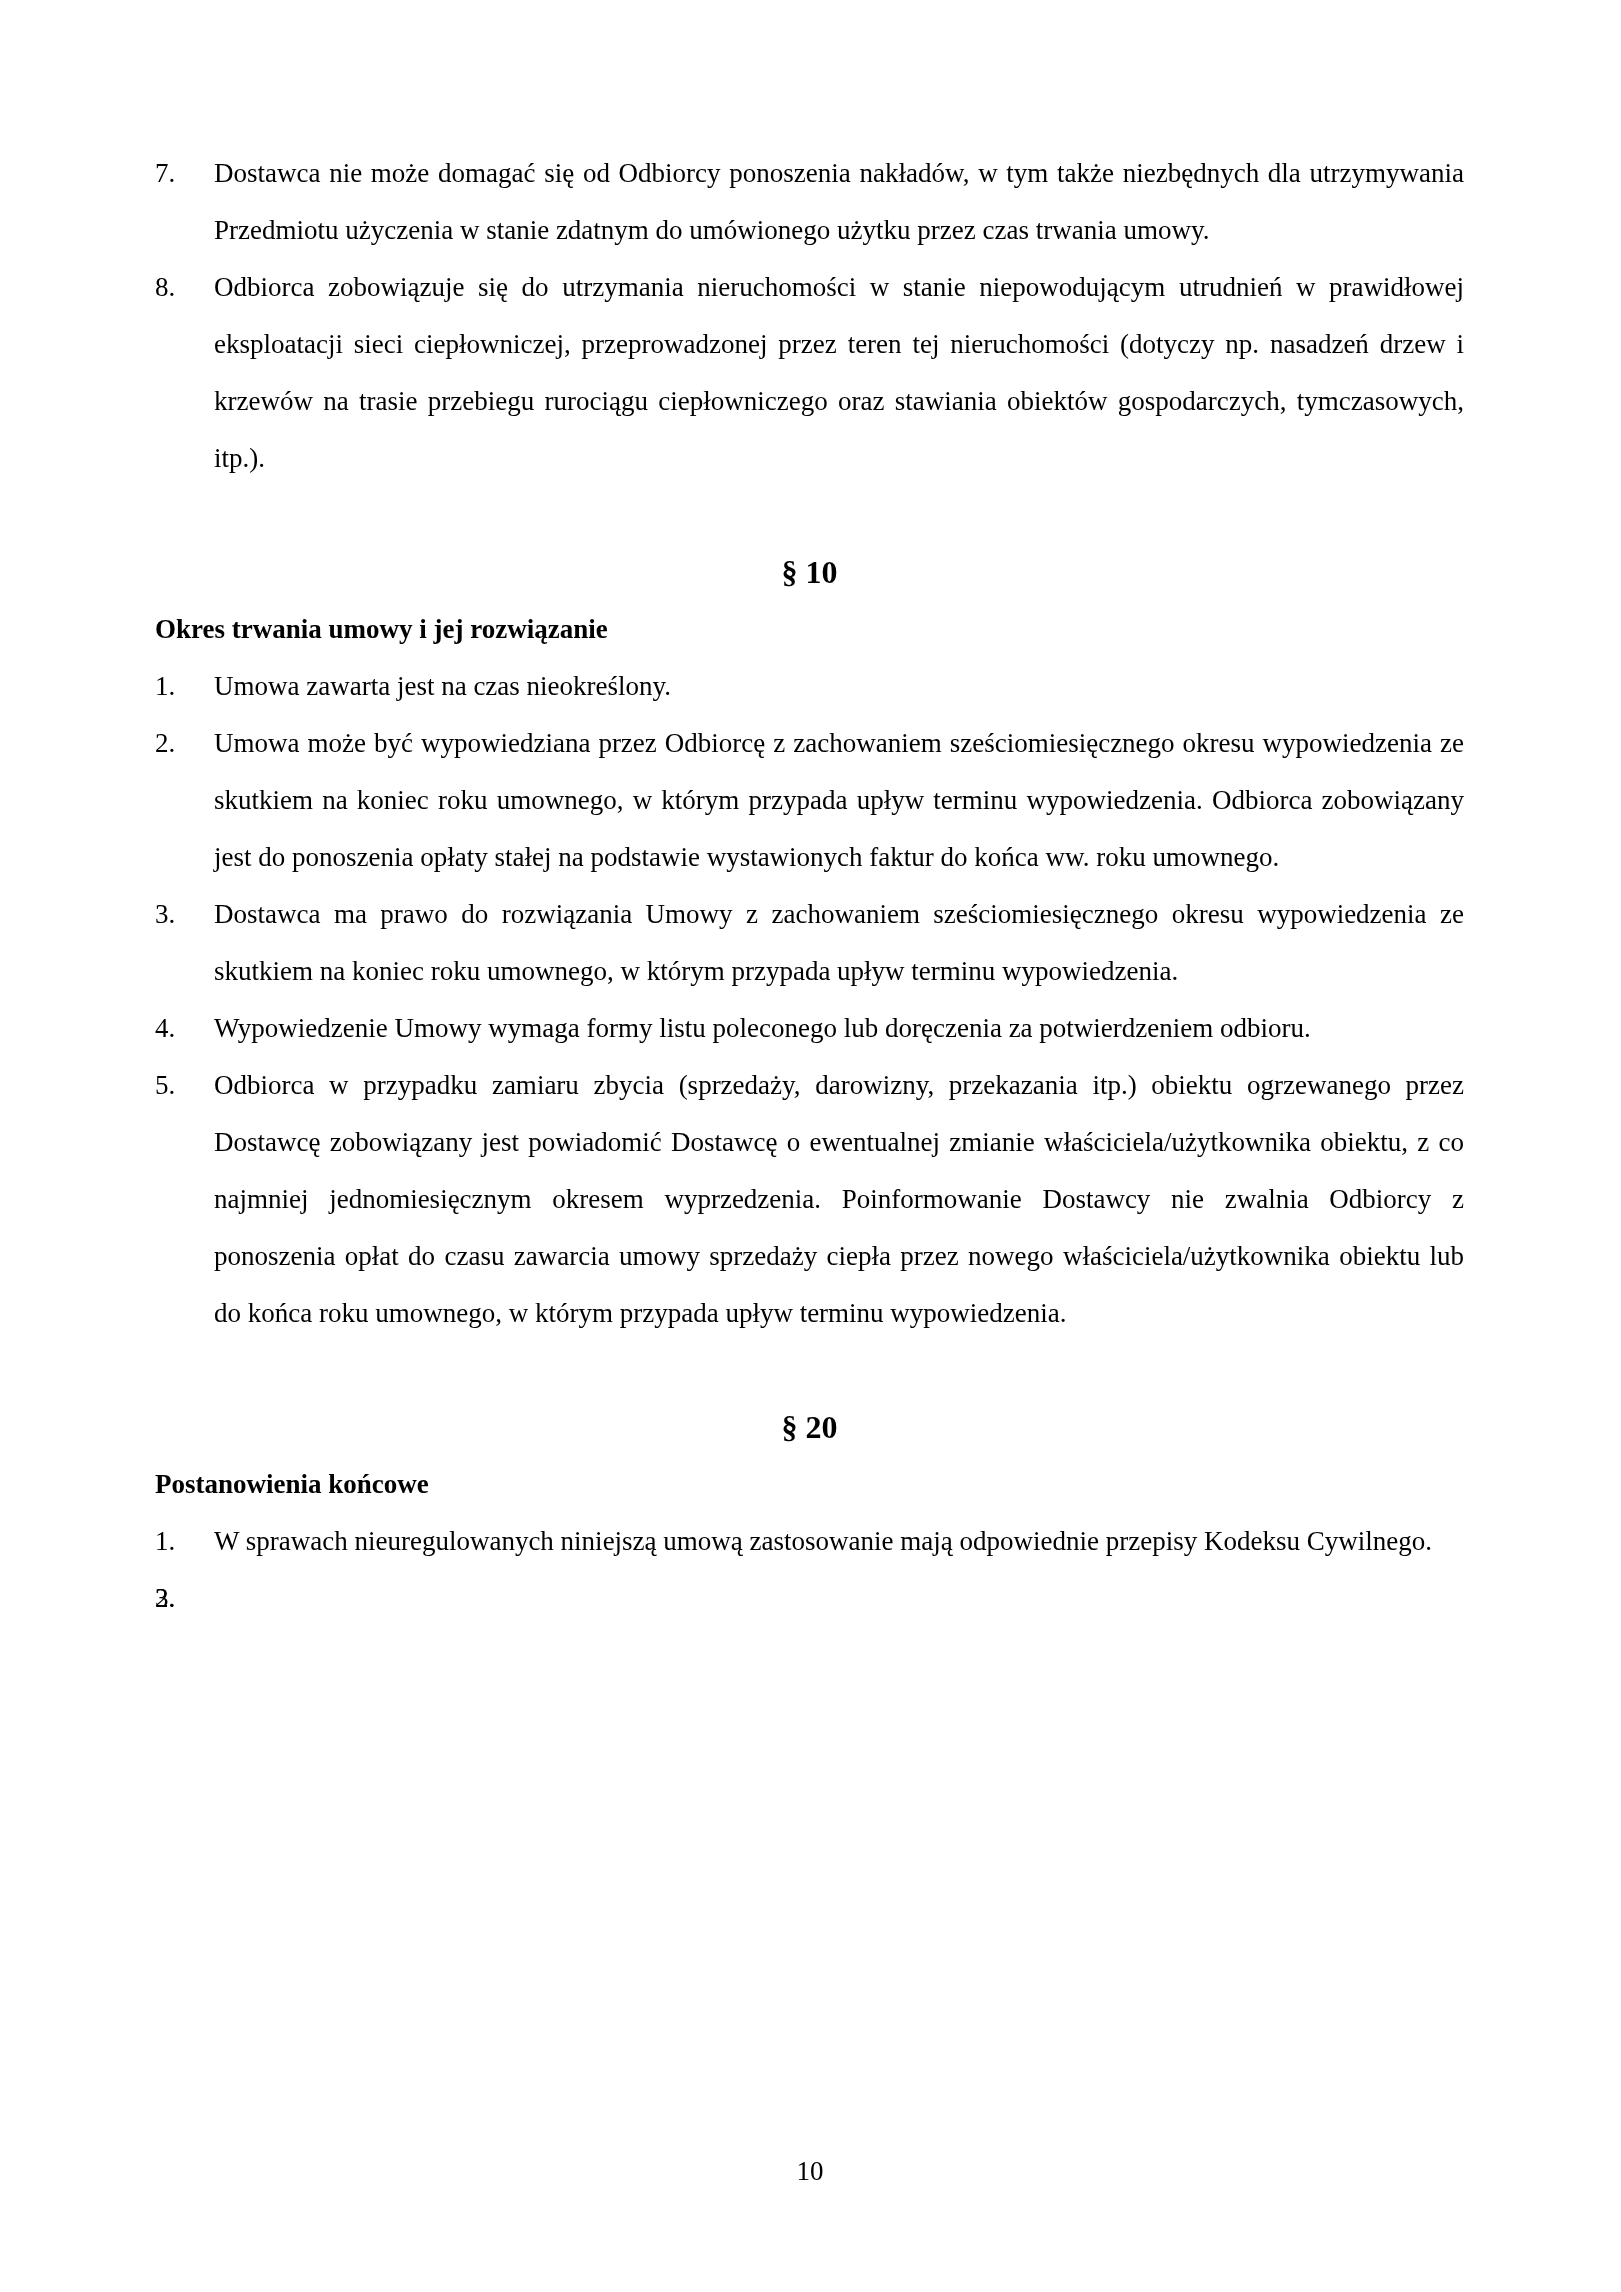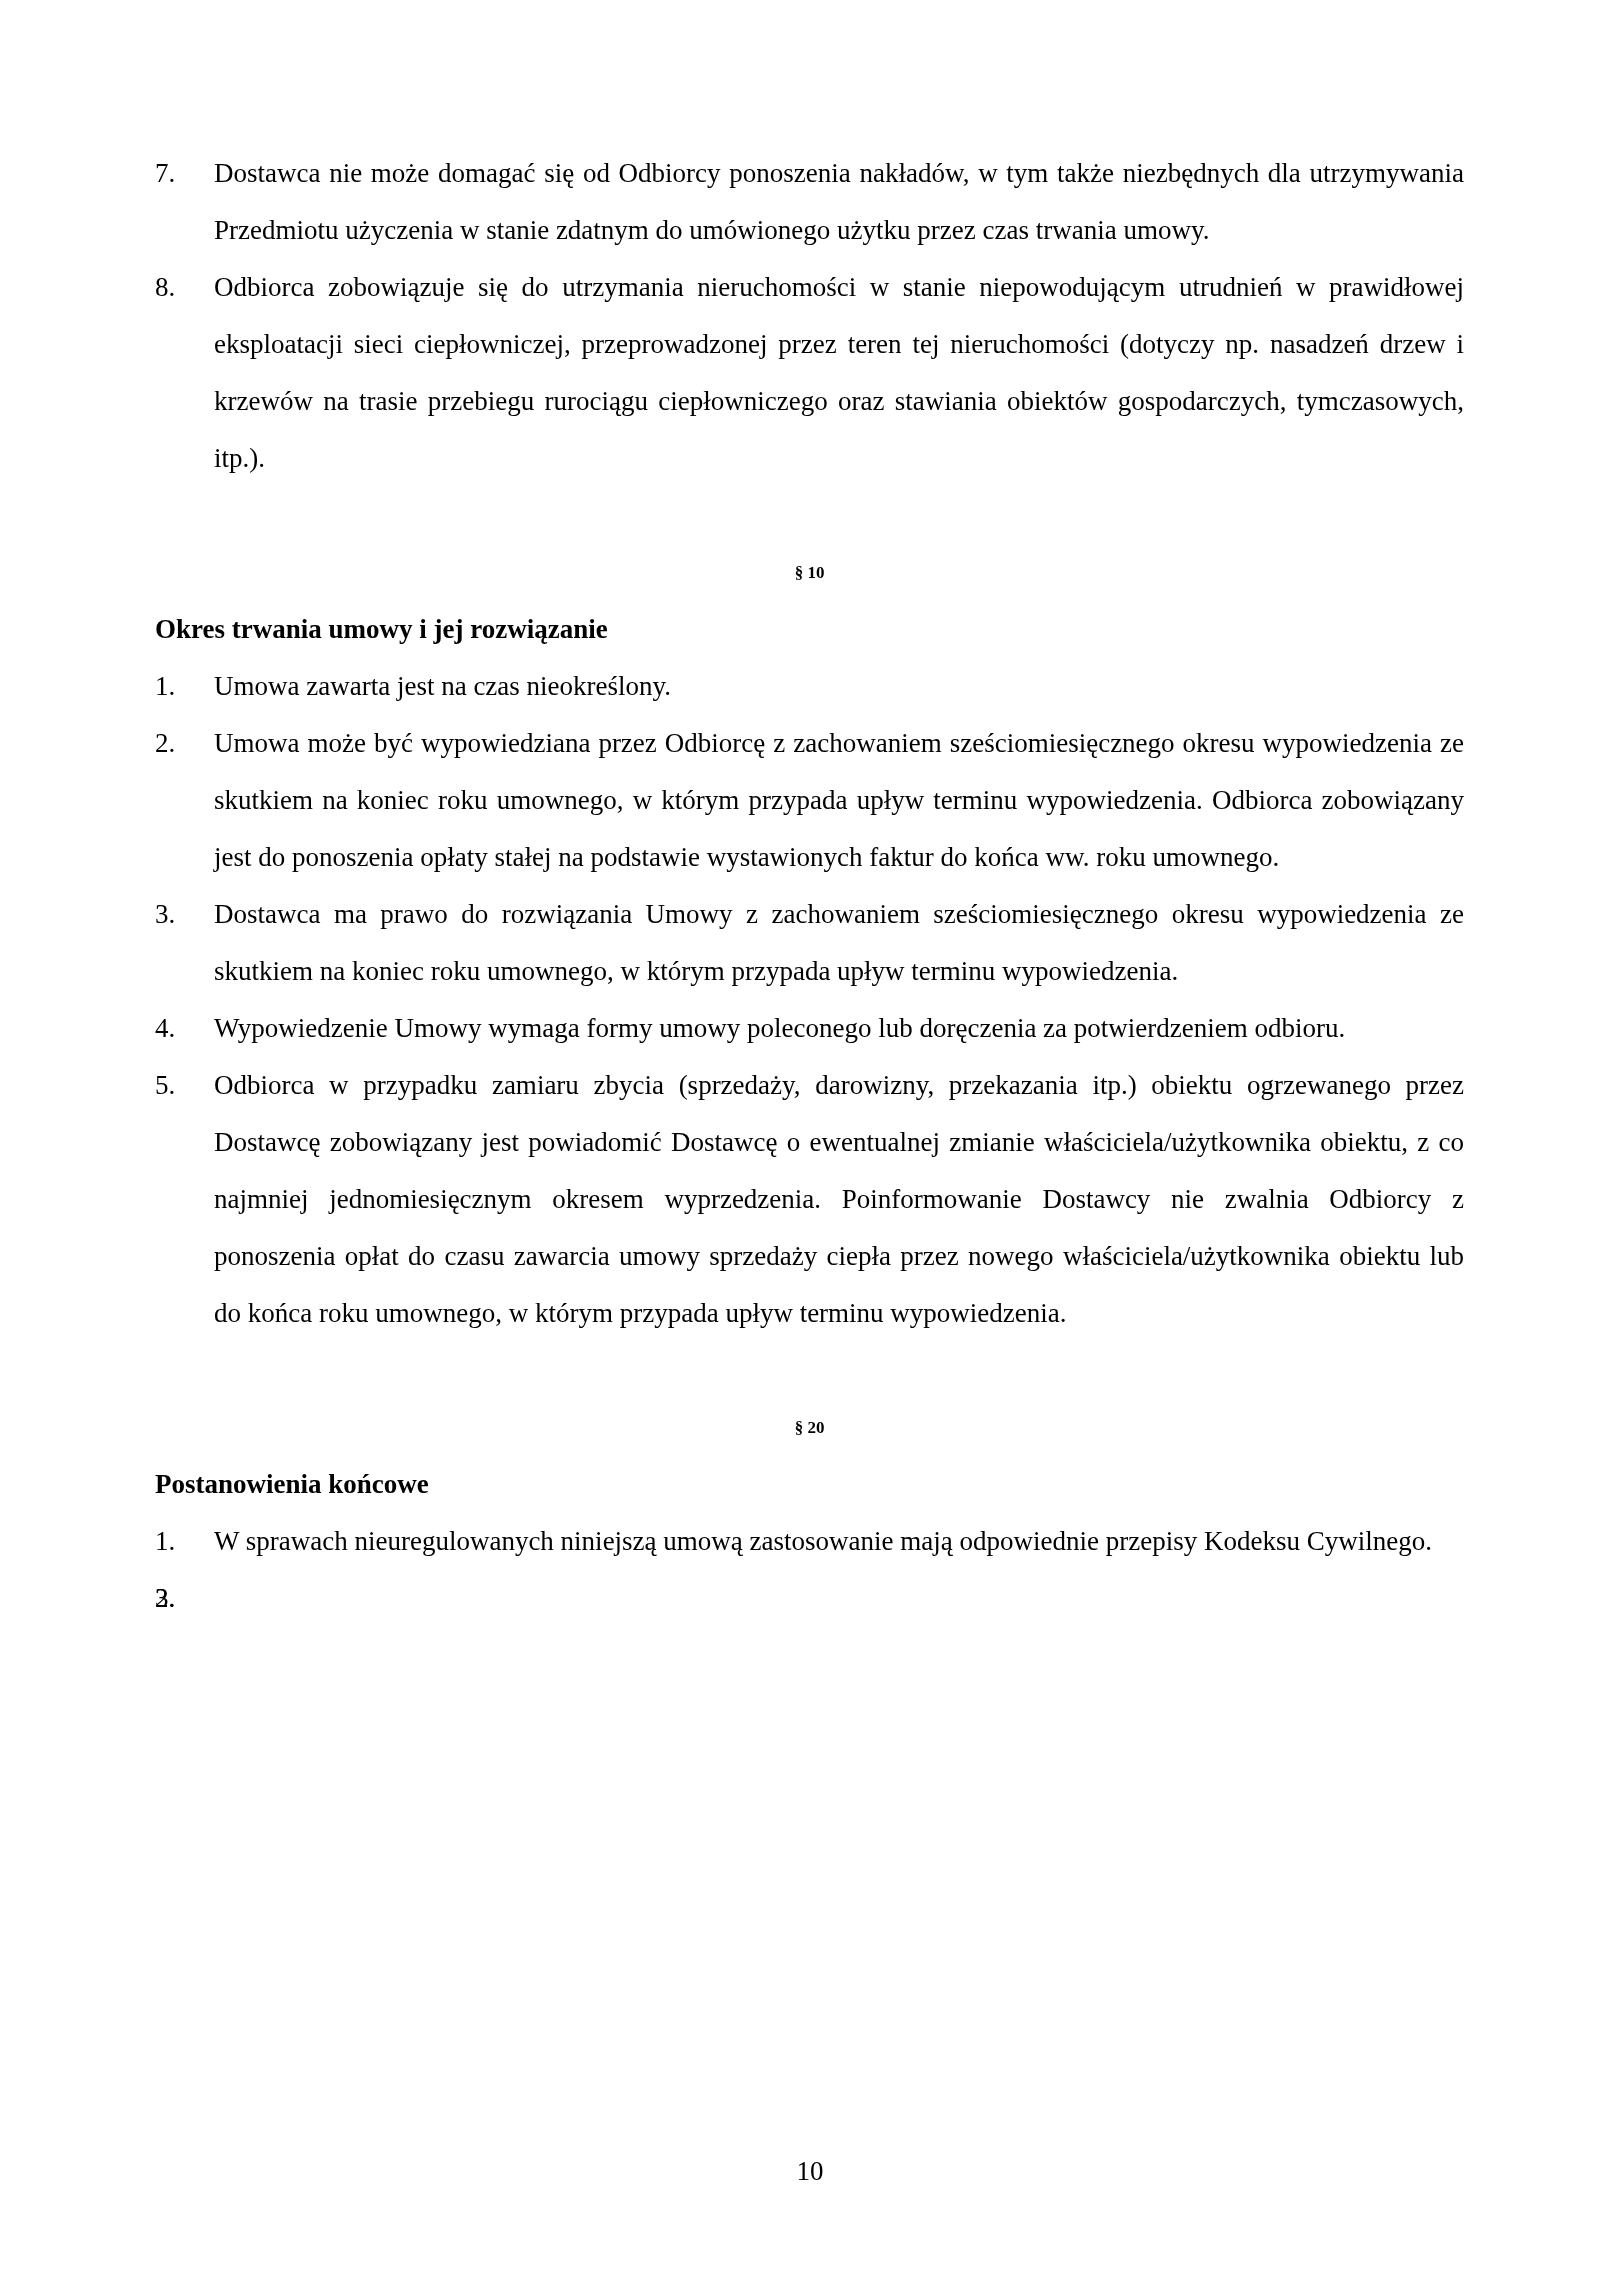--- a/index.html
+++ b/index.html
@@ -32,21 +32,21 @@
       position: absolute;
       left: 0;
       top: 0;
     }
     .section-gap {
       height: 57px;
     }
     .section-num {
       text-align: center;
       font-weight: bold;
-      font-size: 17px;
+      font-size: 32px;
       line-height: 57px;
       padding-left: 0;
     }
     .section-title {
       font-weight: bold;
       font-size: 27px;
       line-height: 57px;
     }
     .page-number {
       position: absolute;
@@ -84,21 +84,21 @@
   <div class="item">
     <span class="num">2.</span>
     <span>Umowa może być wypowiedziana przez Odbiorcę z zachowaniem sześciomiesięcznego okresu wypowiedzenia ze skutkiem na koniec roku umownego, w którym przypada upływ terminu wypowiedzenia. Odbiorca zobowiązany jest do ponoszenia opłaty stałej na podstawie wystawionych faktur do końca ww. roku umownego.</span>
   </div>
   <div class="item">
     <span class="num">3.</span>
     <span>Dostawca ma prawo do rozwiązania Umowy z zachowaniem sześciomiesięcznego okresu wypowiedzenia ze skutkiem na koniec roku umownego, w którym przypada upływ terminu wypowiedzenia.</span>
   </div>
   <div class="item">
     <span class="num">4.</span>
-    <span>Wypowiedzenie Umowy wymaga formy umowy poleconego lub doręczenia za potwierdzeniem odbioru.</span>
+    <span>Wypowiedzenie Umowy wymaga formy listu poleconego lub doręczenia za potwierdzeniem odbioru.</span>
   </div>
   <div class="item">
     <span class="num">5.</span>
     <span>Odbiorca w przypadku zamiaru zbycia (sprzedaży, darowizny, przekazania itp.) obiektu ogrzewanego przez Dostawcę zobowiązany jest powiadomić Dostawcę o ewentualnej zmianie właściciela/użytkownika obiektu, z co najmniej jednomiesięcznym okresem wyprzedzenia. Poinformowanie Dostawcy nie zwalnia Odbiorcy z ponoszenia opłat do czasu zawarcia umowy sprzedaży ciepła przez nowego właściciela/użytkownika obiektu lub do końca roku umownego, w którym przypada upływ terminu wypowiedzenia.</span>
   </div>
 
   <div class="section-gap"></div>
 
   <div class="section-num">§ 20</div>
   <div class="section-title">Postanowienia końcowe</div>

